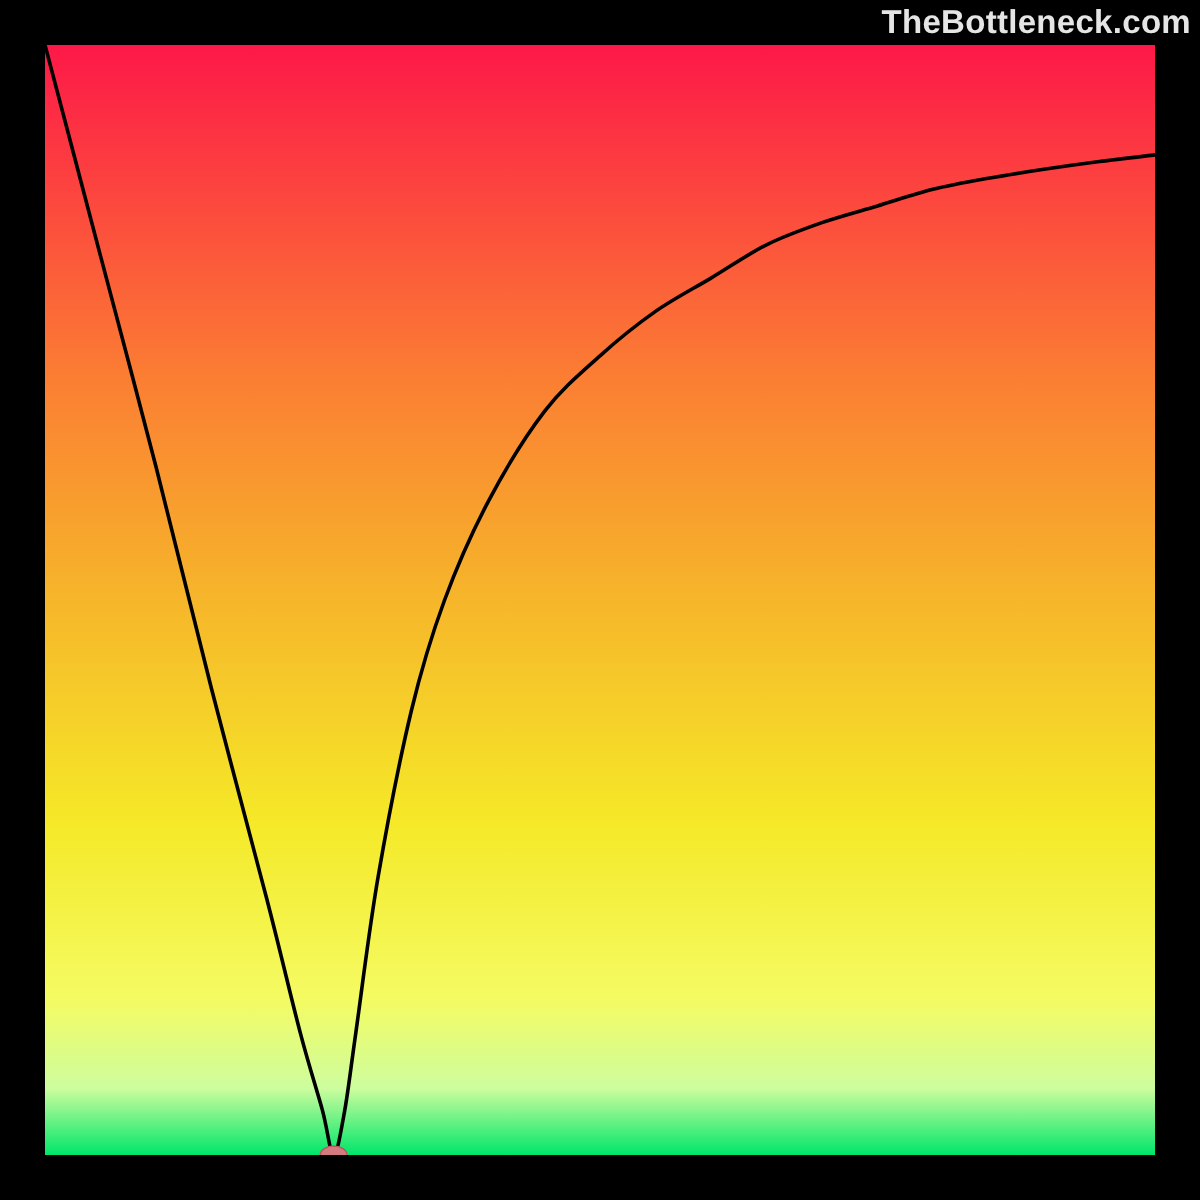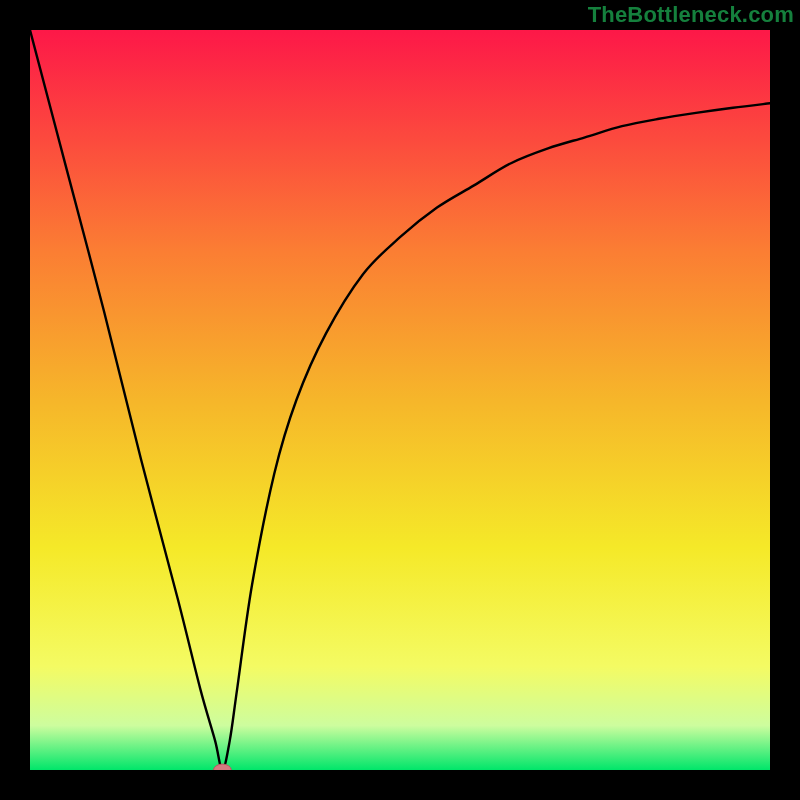--- a/index.html
+++ b/index.html
@@ -31,21 +31,21 @@
     top: 0;
     width: 740px;
     height: 740px;
   }
   .watermark {
     position: absolute;
     top: 2px;
     right: 6px;
     font-size: 22px;
     font-weight: 600;
-    color: #15803d;
+    color: #e5e5e5;
     letter-spacing: 0.2px;
     user-select: none;
   }
   svg { display: block; }
 </style>
 </head>
 <body>
 
 <div class="frame">
   <div class="watermark">TheBottleneck.com</div>

